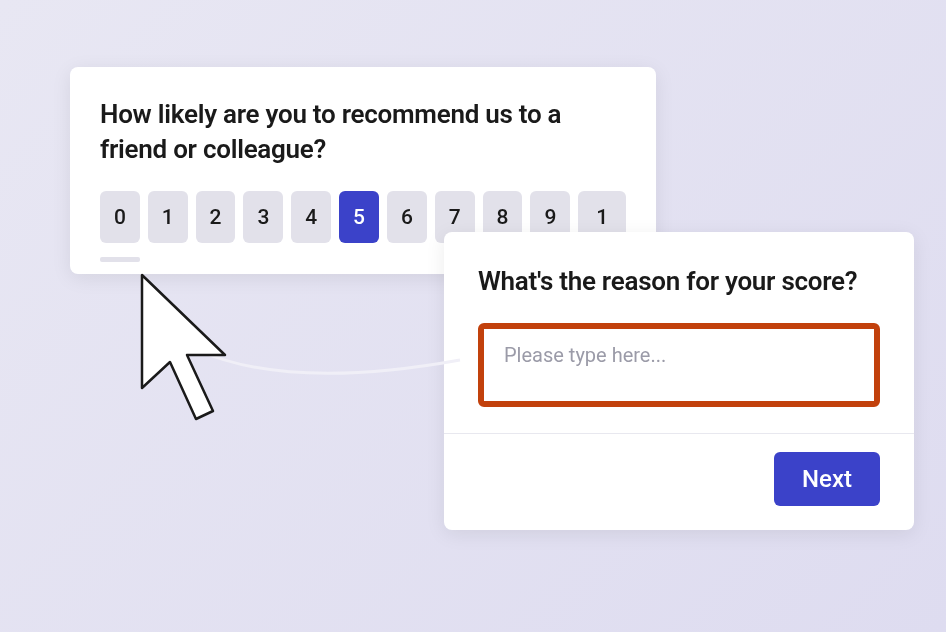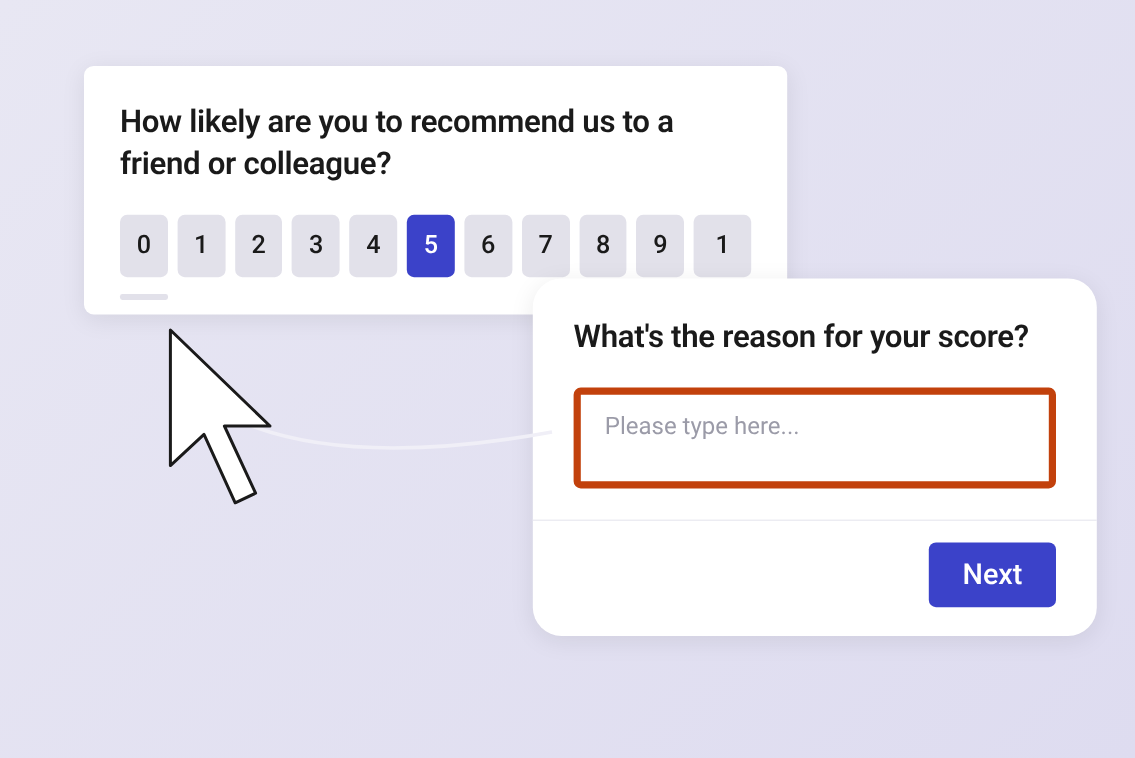--- a/index.html
+++ b/index.html
@@ -18,32 +18,31 @@
     }
     
     .card {
       background: #ffffff;
       border-radius: 8px;
       box-shadow: 0 4px 20px rgba(0, 0, 0, 0.08);
       position: absolute;
     }
     
     .card-nps {
-      top: 55px;
+      top: 67px;
       left: 70px;
       width: 586px;
       padding: 30px 30px 12px 30px;
     }
     
     .card-reason {
       top: 232px;
       left: 444px;
       width: 470px;
       padding: 32px 34px 24px 34px;
-      border-radius: 24px;
     }
     
     .question {
       font-size: 26px;
       font-weight: 600;
       color: #1a1a1a;
       line-height: 1.35;
       margin-bottom: 24px;
       letter-spacing: -0.01em;
     }

